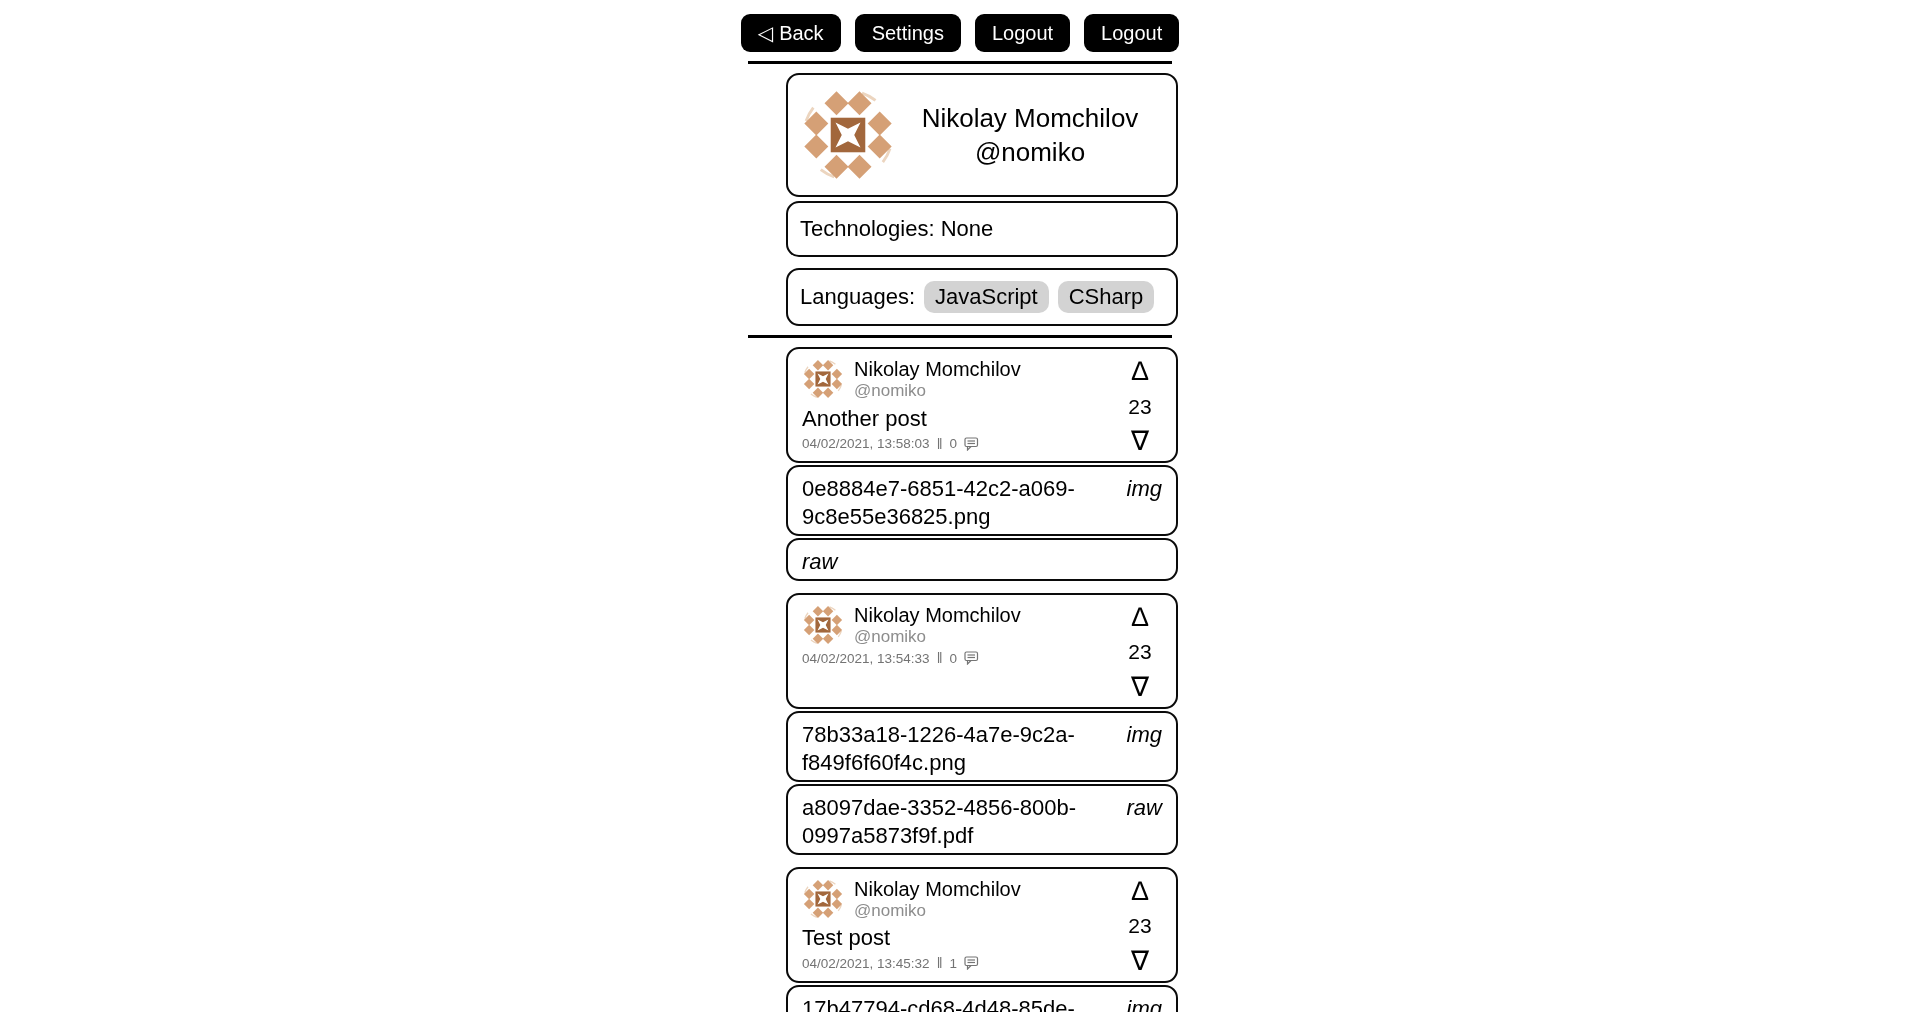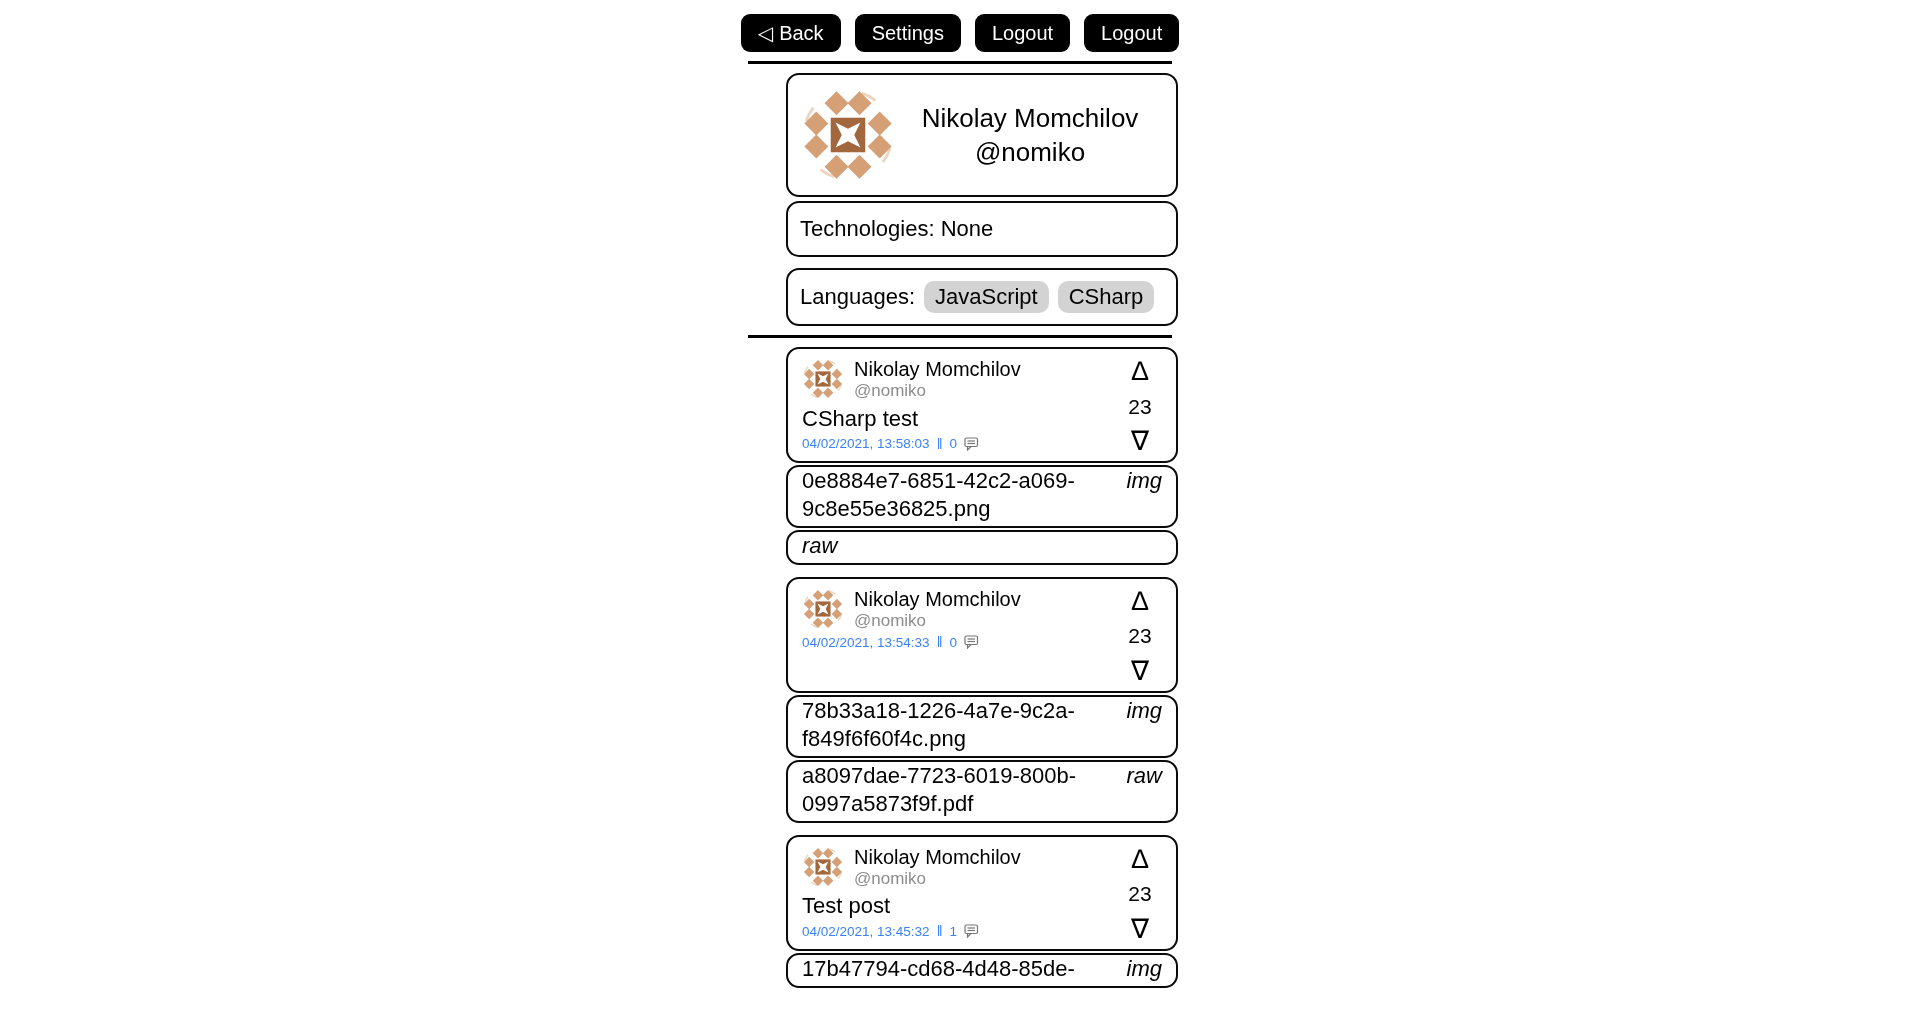--- a/index.html
+++ b/index.html
@@ -74,38 +74,38 @@
     display: flex;
     padding: 9px 10px 6px 14px;
     cursor: pointer;
   }
   .post-main { flex: 1; min-width: 0; }
   .post-head { display: flex; gap: 10px; align-items: center; }
   .post-author { font-size: 20px; line-height: 1.15; }
   .post-handle { font-size: 17px; color: #8d8d8d; line-height: 1.15; }
   .post-title { font-size: 22px; margin-top: 5px; }
   .post-meta {
-    font-size: 13.5px; color: #3b82f6;
+    font-size: 13.5px; color: #737373;
     margin-top: 4px;
     display: flex; align-items: center; gap: 7px;
   }
   .meta-sep { font-size: 14px; }
   .comment-icon svg { display: block; }
   .votes {
     width: 52px;
     display: flex; flex-direction: column;
     align-items: center; justify-content: space-between;
     height: 97px;
     font-size: 21px;
   }
   .vote-arrow { font-size: 27px; line-height: 1; cursor: pointer; }
   .attachment-row {
     margin-top: 2px;
     display: flex; align-items: flex-start;
-    padding: 0 14px 3px 14px;
+    padding: 8px 14px 3px 14px;
     font-size: 22px; line-height: 1.27;
     cursor: pointer;
   }
   .att-name {
     flex: 1;
     padding-right: 20px;
     overflow-wrap: normal;
     min-width: 0;
   }
   .att-type { white-space: nowrap; font-style: italic; }
@@ -192,21 +192,21 @@
     </g>
     <rect x="32" y="32" width="36" height="36" fill="#a2673c"></rect>
     <path d="M37 37 L50 43.5 L63 37 L56.5 50 L63 63 L50 56.5 L37 63 L43.5 50 Z" fill="#ffffff"></path>
   </svg>
 </span>
             <span>
               <div class="post-author">Nikolay Momchilov</div>
               <div class="post-handle">@nomiko</div>
             </span>
           </div>
-          <div class="post-title">CSharp test</div>
+          <div class="post-title">Another post</div>
           <div class="post-meta">
             <span>04/02/2021, 13:58:03</span>
             <span class="meta-sep">‖</span>
             <span>0</span>
             <span class="comment-icon">
   <svg width="15" height="14" viewBox="0 0 15 14" xmlns="http://www.w3.org/2000/svg" fill="none" stroke="#757575" stroke-width="1.2">
     <rect x="1" y="1" width="12.5" height="8.5" rx="1.5"></rect>
     <path d="M3.5 9.5 L3.5 13 L7 9.5"></path>
     <line x1="3.5" y1="4" x2="11" y2="4"></line>
     <line x1="3.5" y1="6.5" x2="11" y2="6.5"></line>
@@ -279,21 +279,21 @@
           <span class="vote-arrow">∇</span>
         </div>
       </div>
       <div>
         <div class="card attachment-row">
           <span class="att-name">78b33a18-1226-4a7e-9c2a-f849f6f60f4c.png</span>
           <span class="att-type">img</span>
         </div>
 
         <div class="card attachment-row">
-          <span class="att-name">a8097dae-7723-6019-800b-0997a5873f9f.pdf</span>
+          <span class="att-name">a8097dae-3352-4856-800b-0997a5873f9f.pdf</span>
           <span class="att-type">raw</span>
         </div>
       </div>
 
     </div>
 
     <div class="post-group">
       <div class="card post-card">
         <div class="post-main">
           <div class="post-head">

